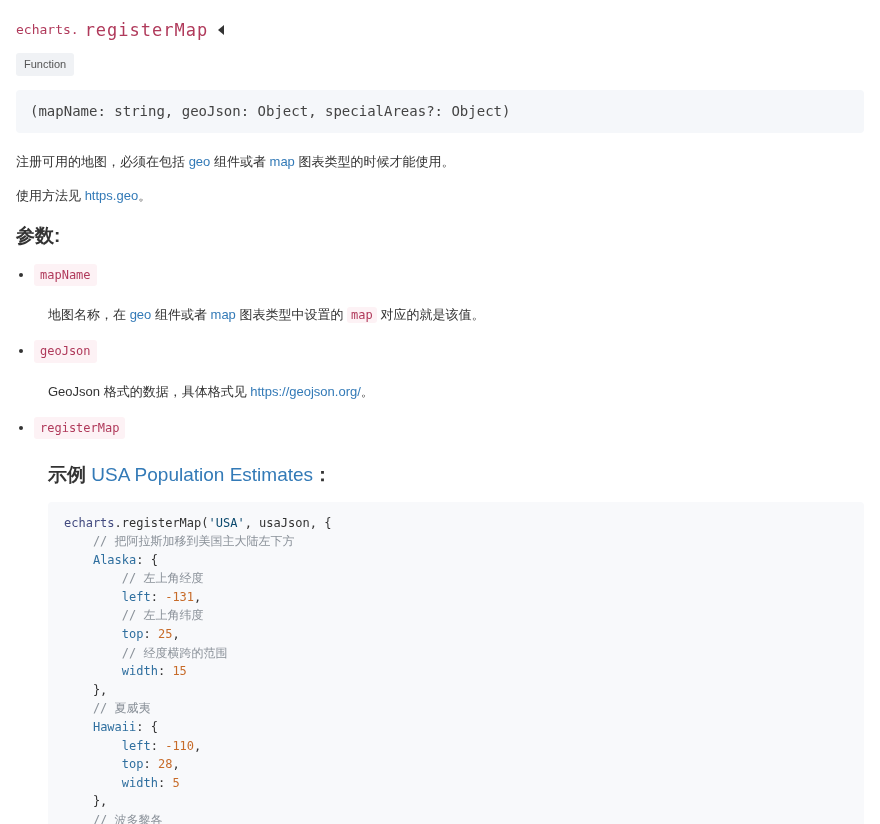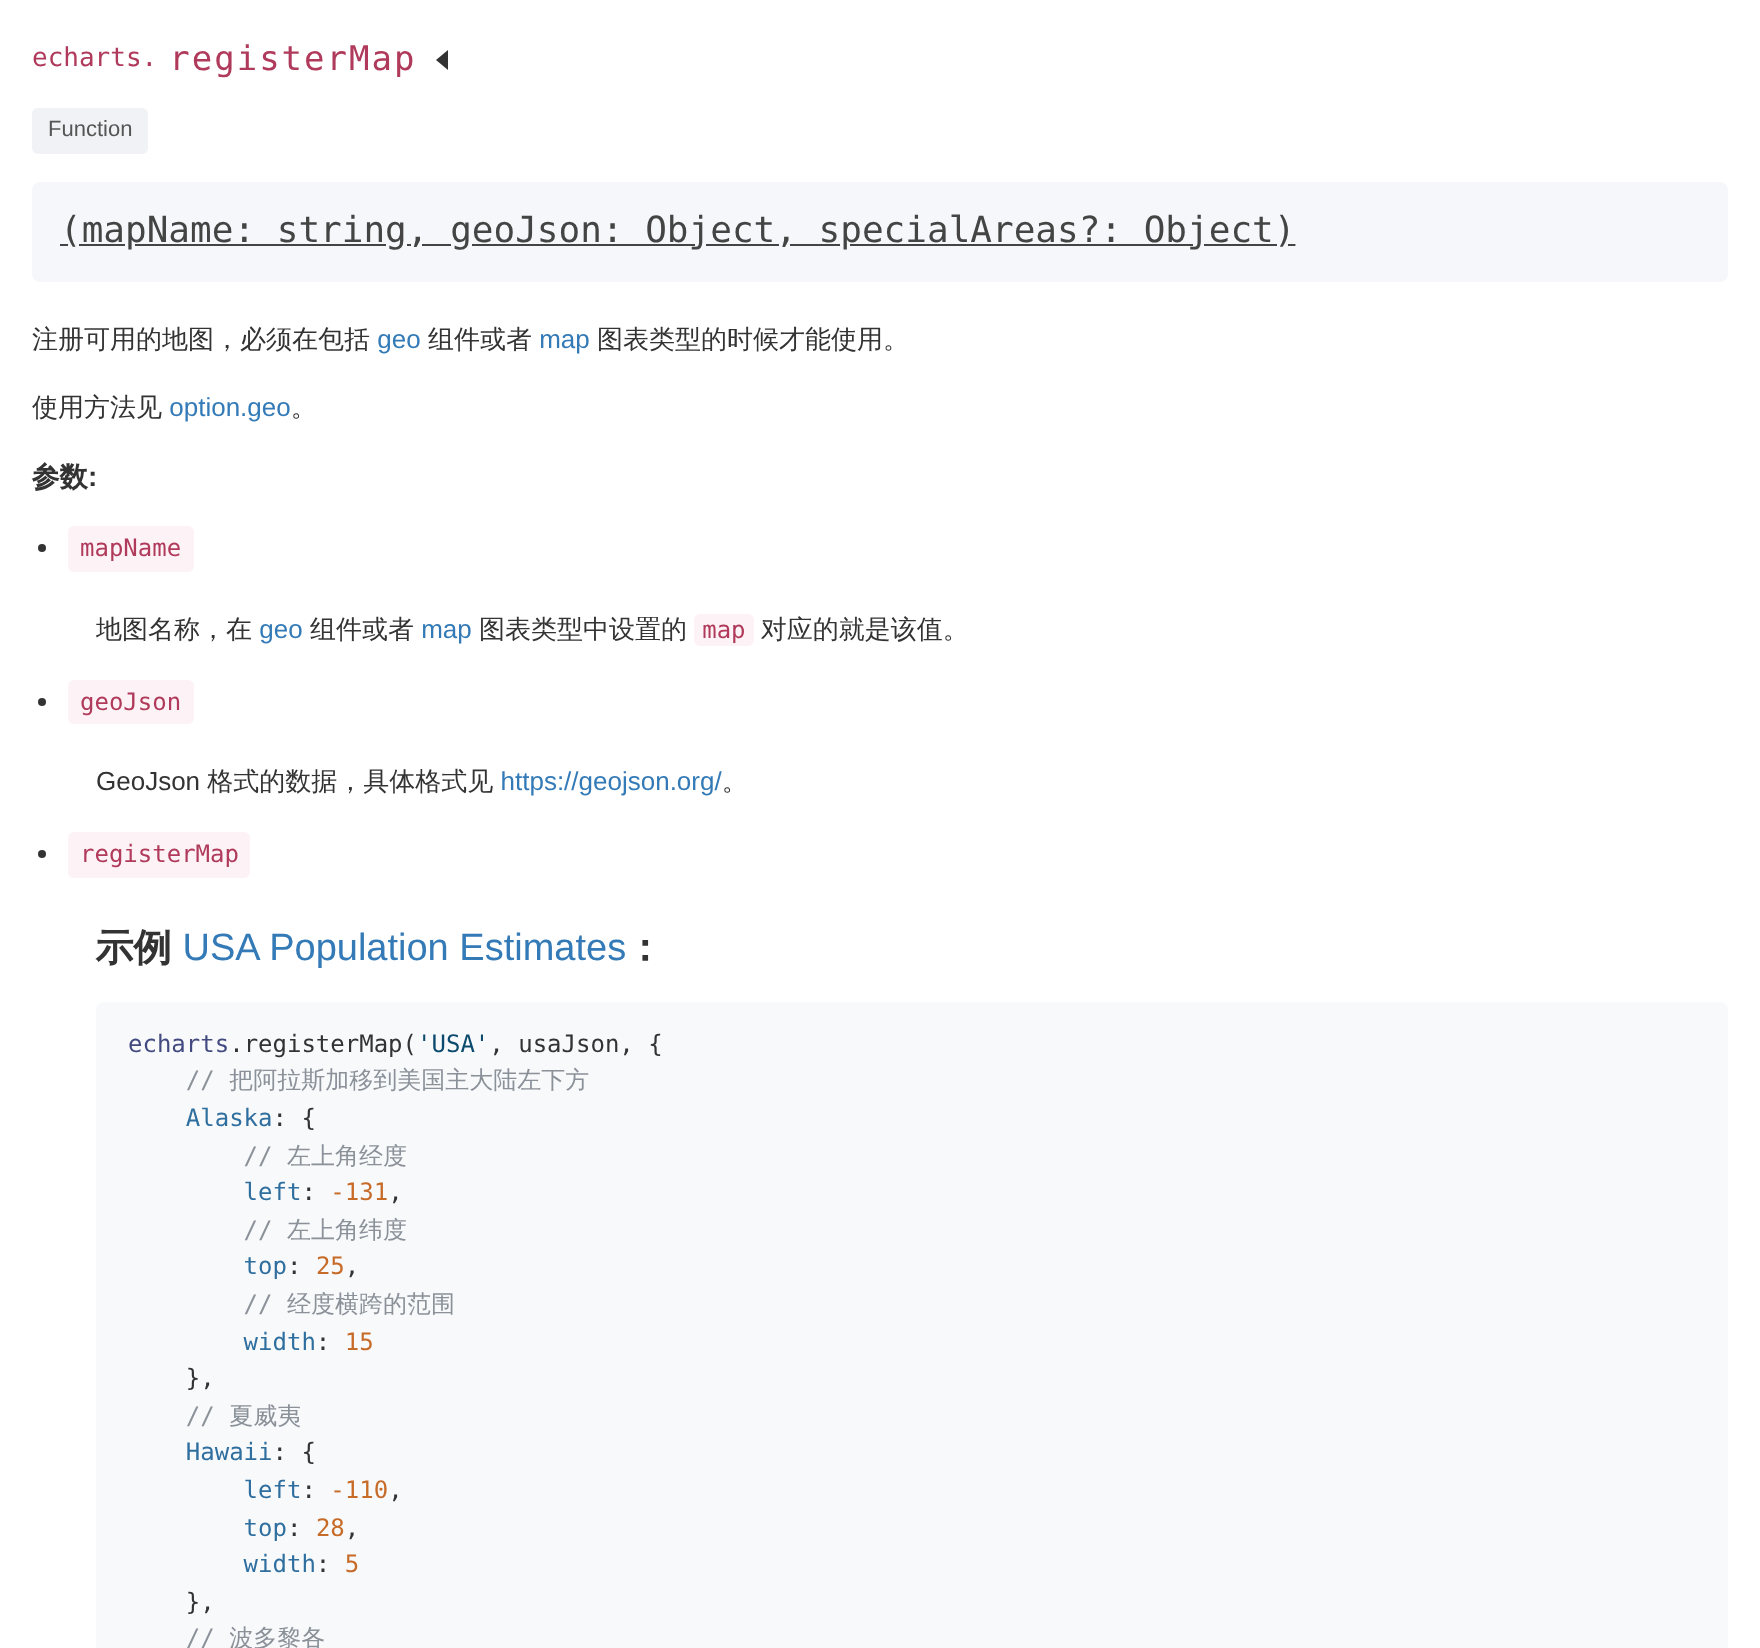--- a/index.html
+++ b/index.html
@@ -45,45 +45,44 @@
       font-size: 11px;
       padding: 2px 8px;
       border-radius: 3px;
       margin-bottom: 14px;
     }
     .signature-block {
       background: #f5f7fa;
       border-radius: 4px;
       padding: 10px 14px;
       font-family: Consolas, Menlo, monospace;
-      font-size: 18px;
+      font-size: 14px;
       color: #444;
       margin-bottom: 18px;
-      text-decoration: underline;
     }
     p.desc {
       font-size: 13px;
       color: #333;
       margin-bottom: 12px;
     }
     .link {
       color: #337ab7;
       cursor: pointer;
     }
     .code-inline {
       font-family: Consolas, Menlo, monospace;
       font-size: 12px;
       color: #b03a5b;
       background: #fdf2f5;
       padding: 1px 4px;
       border-radius: 3px;
     }
     .params-label {
       font-weight: bold;
-      font-size: 14px;
+      font-size: 19px;
       margin-bottom: 12px;
       margin-top: 4px;
     }
     ul.params {
       list-style: disc;
       margin-left: 18px;
     }
     ul.params > li {
       margin-bottom: 14px;
     }
@@ -142,21 +141,21 @@
 
 <span class="tag-function">Function</span>
 
 <div class="signature-block">(mapName: string, geoJson: Object, specialAreas?: Object)</div>
 
 <p class="desc">
   <span>注册可用的地图，必须在包括 </span><span class="link">geo</span><span> 组件或者 </span><span class="link">map</span><span> 图表类型的时候才能使用。</span>
 </p>
 
 <p class="desc">
-  <span>使用方法见 </span><span class="link">option.geo</span><span>。</span>
+  <span>使用方法见 </span><span class="link">https.geo</span><span>。</span>
 </p>
 
 <p class="params-label">参数:</p>
 
 <ul class="params">
   <li>
     <span class="param-name">mapName</span>
     <p class="param-desc">
       <span>地图名称，在 </span><span class="link">geo</span><span> 组件或者 </span><span class="link">map</span><span> 图表类型中设置的 </span><span class="code-inline">map</span><span> 对应的就是该值。</span>
     </p>

